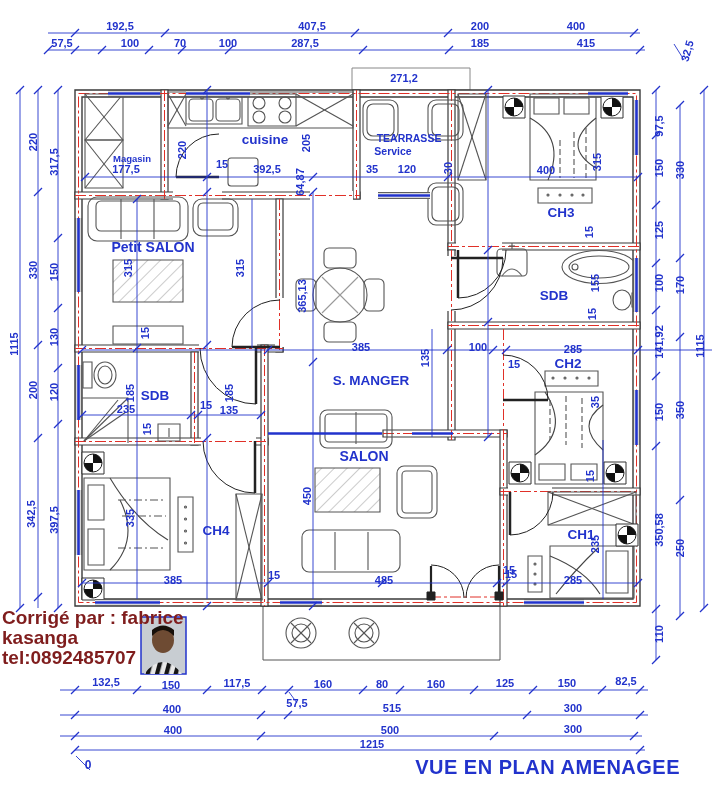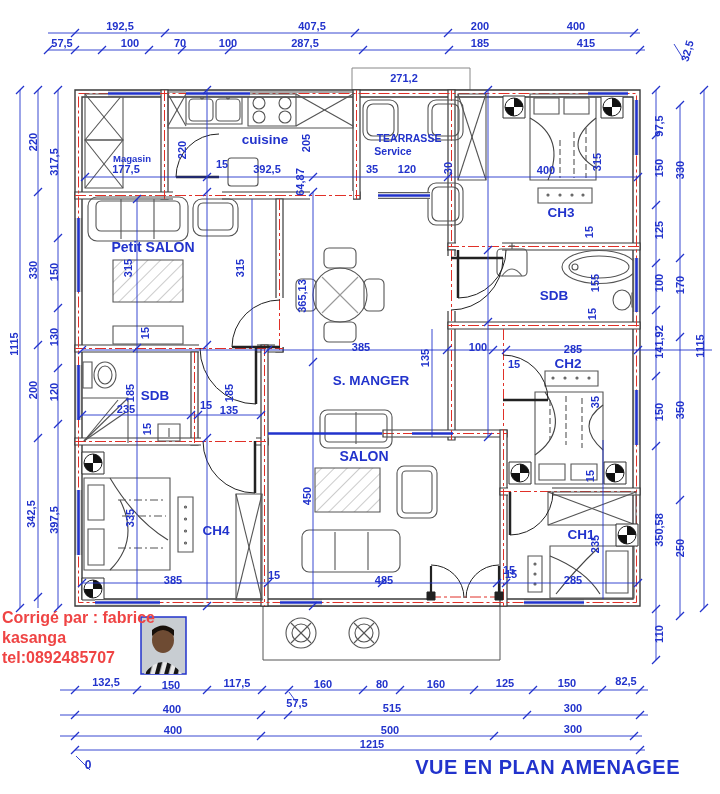--- a/index.html
+++ b/index.html
@@ -1,20 +1,20 @@
 <!DOCTYPE html>
 <html><head>
 <meta charset="utf-8">
 <style>
   html,body{margin:0;padding:0;background:#fff;width:720px;height:794px;overflow:hidden;
     font-family:"Liberation Sans",sans-serif;}
   #stage{position:relative;width:720px;height:794px;background:#fff;font-weight:bold;}
   svg{position:absolute;left:0;top:0;}
   .dim{fill:#2233cc;font-family:"Liberation Sans",sans-serif;}
-  .credit{position:absolute;left:2px;top:608px;color:#ef4444;font-size:16px;line-height:20px;
+  .credit{position:absolute;left:2px;top:608px;color:#7f1d1d;font-size:19px;line-height:20px;
     white-space:pre-line;}
   .title{position:absolute;left:60px;top:756px;width:620px;text-align:right;color:#2233cc;
     font-size:20px;letter-spacing:.5px;}
   line,path,rect,ellipse,circle,polyline{vector-effect:non-scaling-stroke;}
 </style>
 </head>
 <body>
 <div id="stage">
 
 <svg id="plan" width="720" height="794" viewBox="0 0 720 794">

